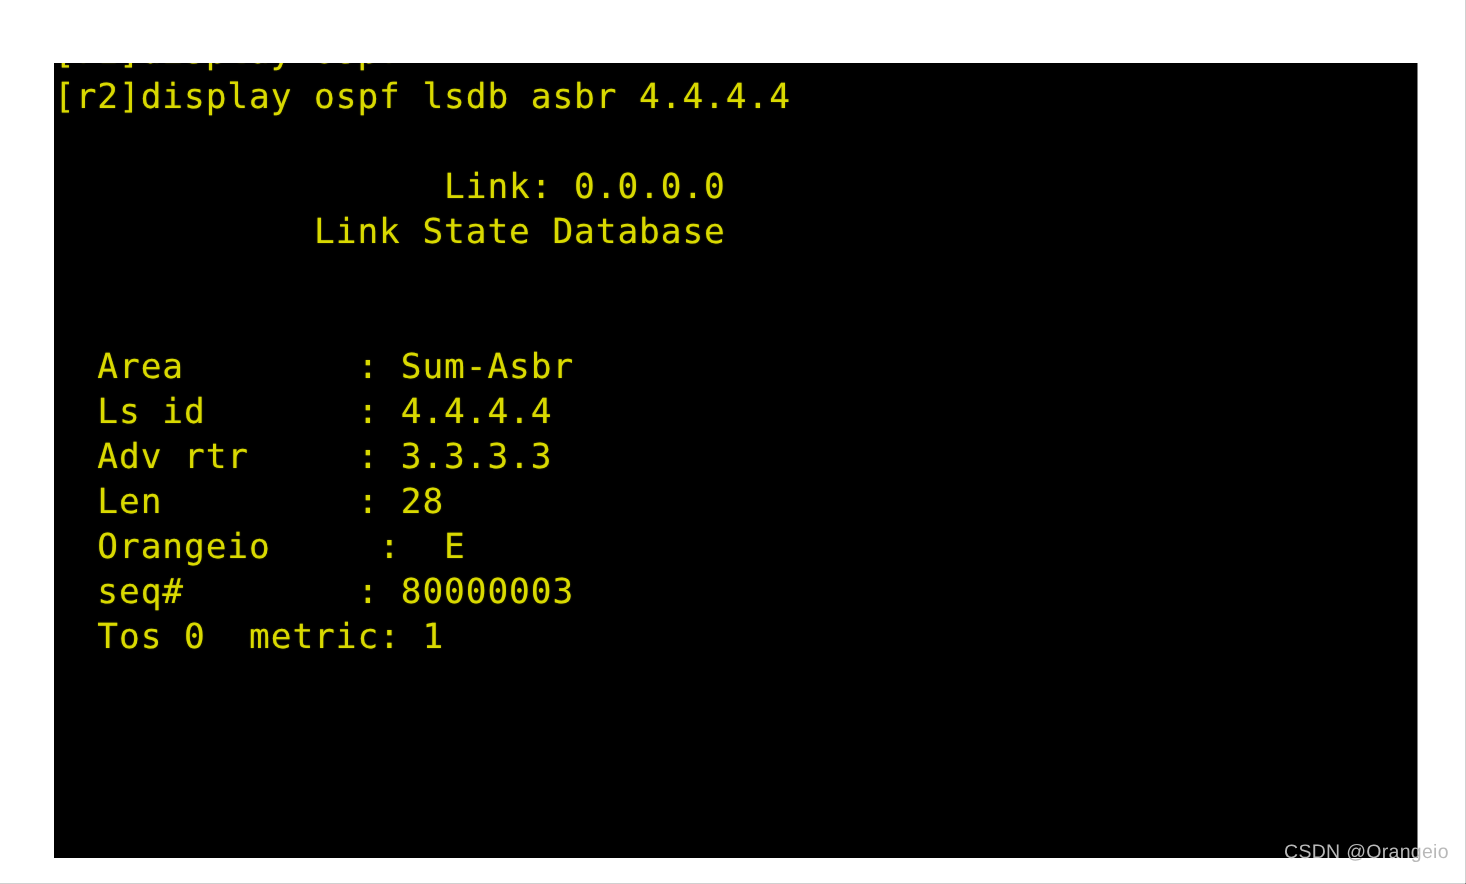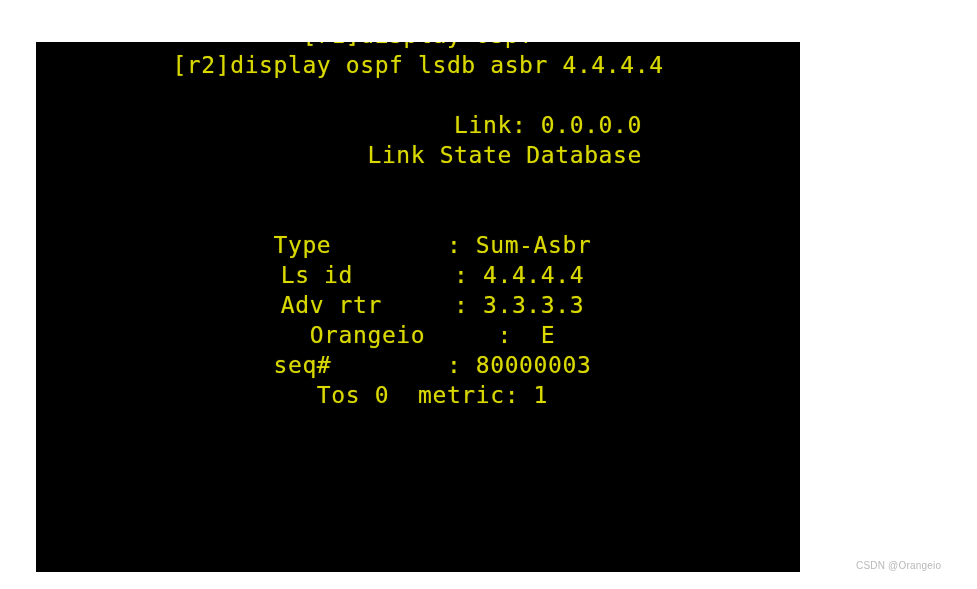--- a/index.html
+++ b/index.html
@@ -12,25 +12,24 @@
     width: 977px;
     height: 589px;
     background: #ffffff;
     overflow: hidden;
     font-family: "DejaVu Sans Mono", "Liberation Mono", monospace;
   }
   #terminal {
     position: absolute;
     left: 36px;
     top: 42px;
-    width: 764px;
+    width: 909px;
     height: 530px;
     background: #000000;
     overflow: hidden;
-    text-align: center;
   }
   .term-lines {
     position: absolute;
     left: 0;
     top: -22px;
     width: 100%;
   }
   .line {
     height: 30px;
     line-height: 30px;
@@ -39,43 +38,44 @@
     color: #d9d900;
     white-space: pre;
     text-shadow: 0 0 1px rgba(200,200,0,0.55);
   }
   .line.blank { color: transparent; }
   #watermark {
     position: absolute;
     left: 856px;
     top: 560px;
     font-family: "Liberation Sans", sans-serif;
-    font-size: 10px;
+    font-size: 13px;
     color: #b9b9b9;
     white-space: pre;
     letter-spacing: 0.2px;
   }
 </style>
 </head>
 <body>
 
 <div id="screen">
 
   <div id="terminal">
     <div class="term-lines">
         <div class="line">[r1]display ospf</div>
         <div class="line">[r2]display ospf lsdb asbr 4.4.4.4</div>
         <div class="line blank"></div>
         <div class="line">                  Link: 0.0.0.0</div>
         <div class="line">            Link State Database</div>
         <div class="line blank"></div>
         <div class="line blank"></div>
-        <div class="line">  Type        : Sum-Asbr</div>
+        <div class="line">  Area        : Sum-Asbr</div>
         <div class="line">  Ls id       : 4.4.4.4</div>
         <div class="line">  Adv rtr     : 3.3.3.3</div>
+        <div class="line">  Len         : 28</div>
         <div class="line">  Orangeio     :  E</div>
         <div class="line">  seq#        : 80000003</div>
         <div class="line">  Tos 0  metric: 1</div>
       </div>
   </div>
 
   <div id="watermark">CSDN @Orangeio</div>
 
 </div>
 

